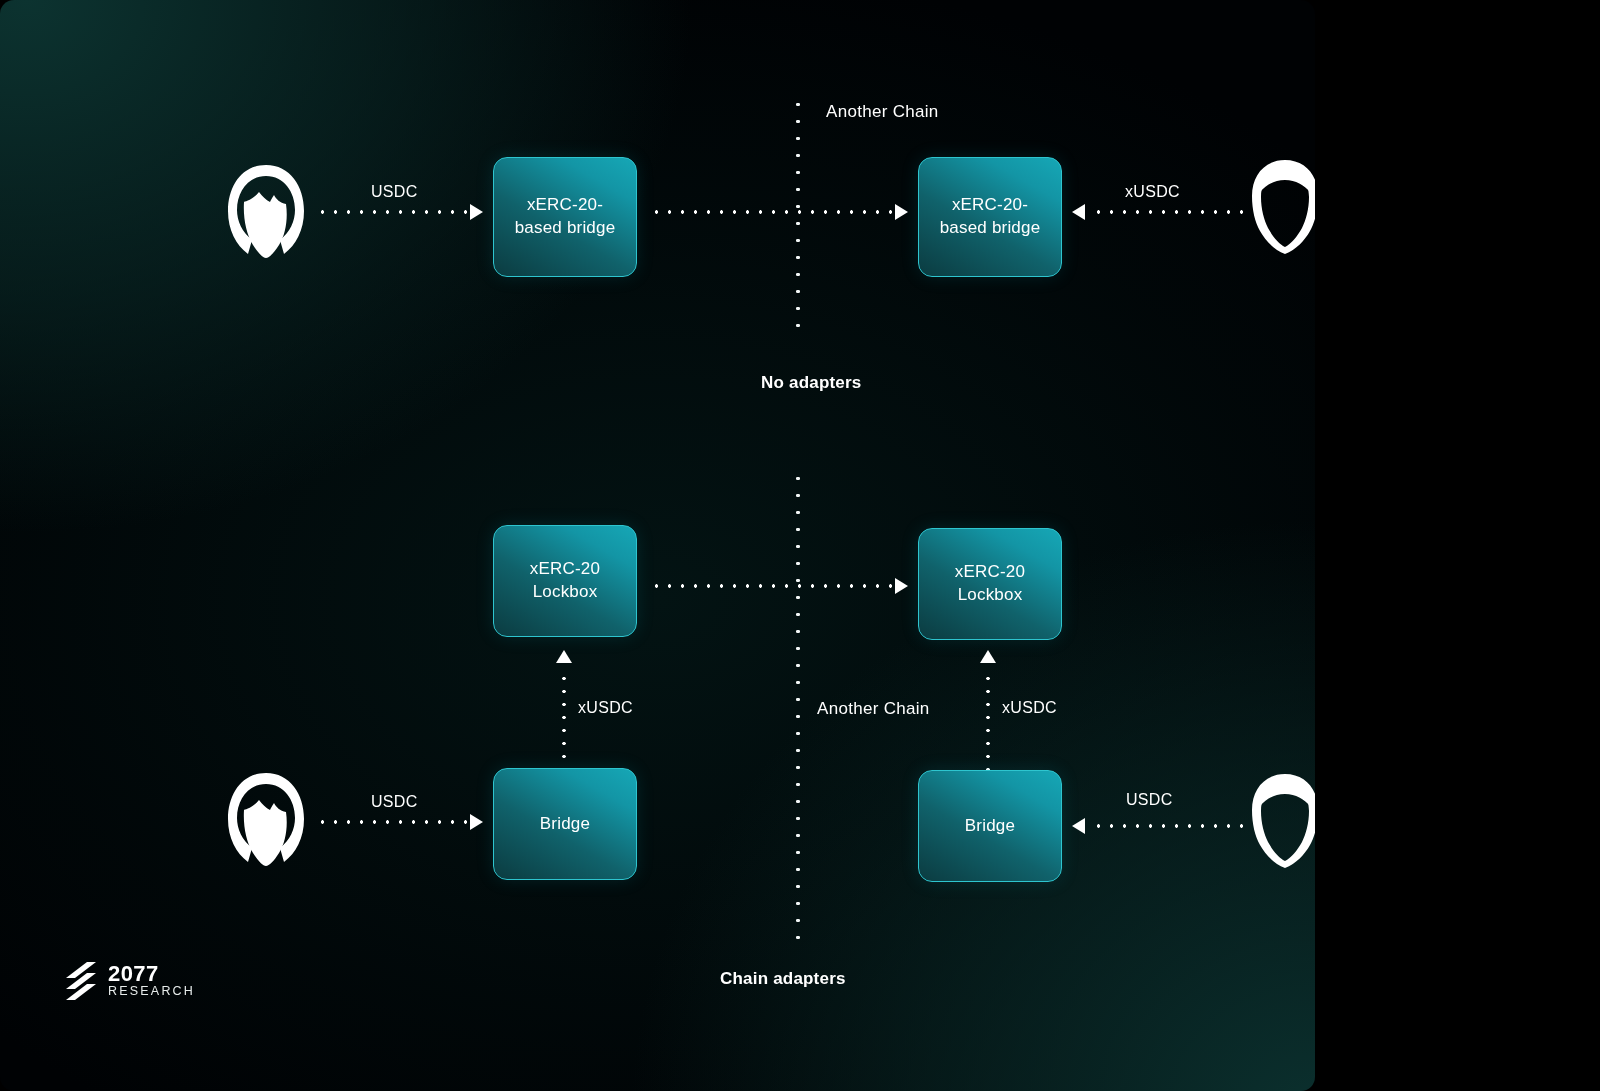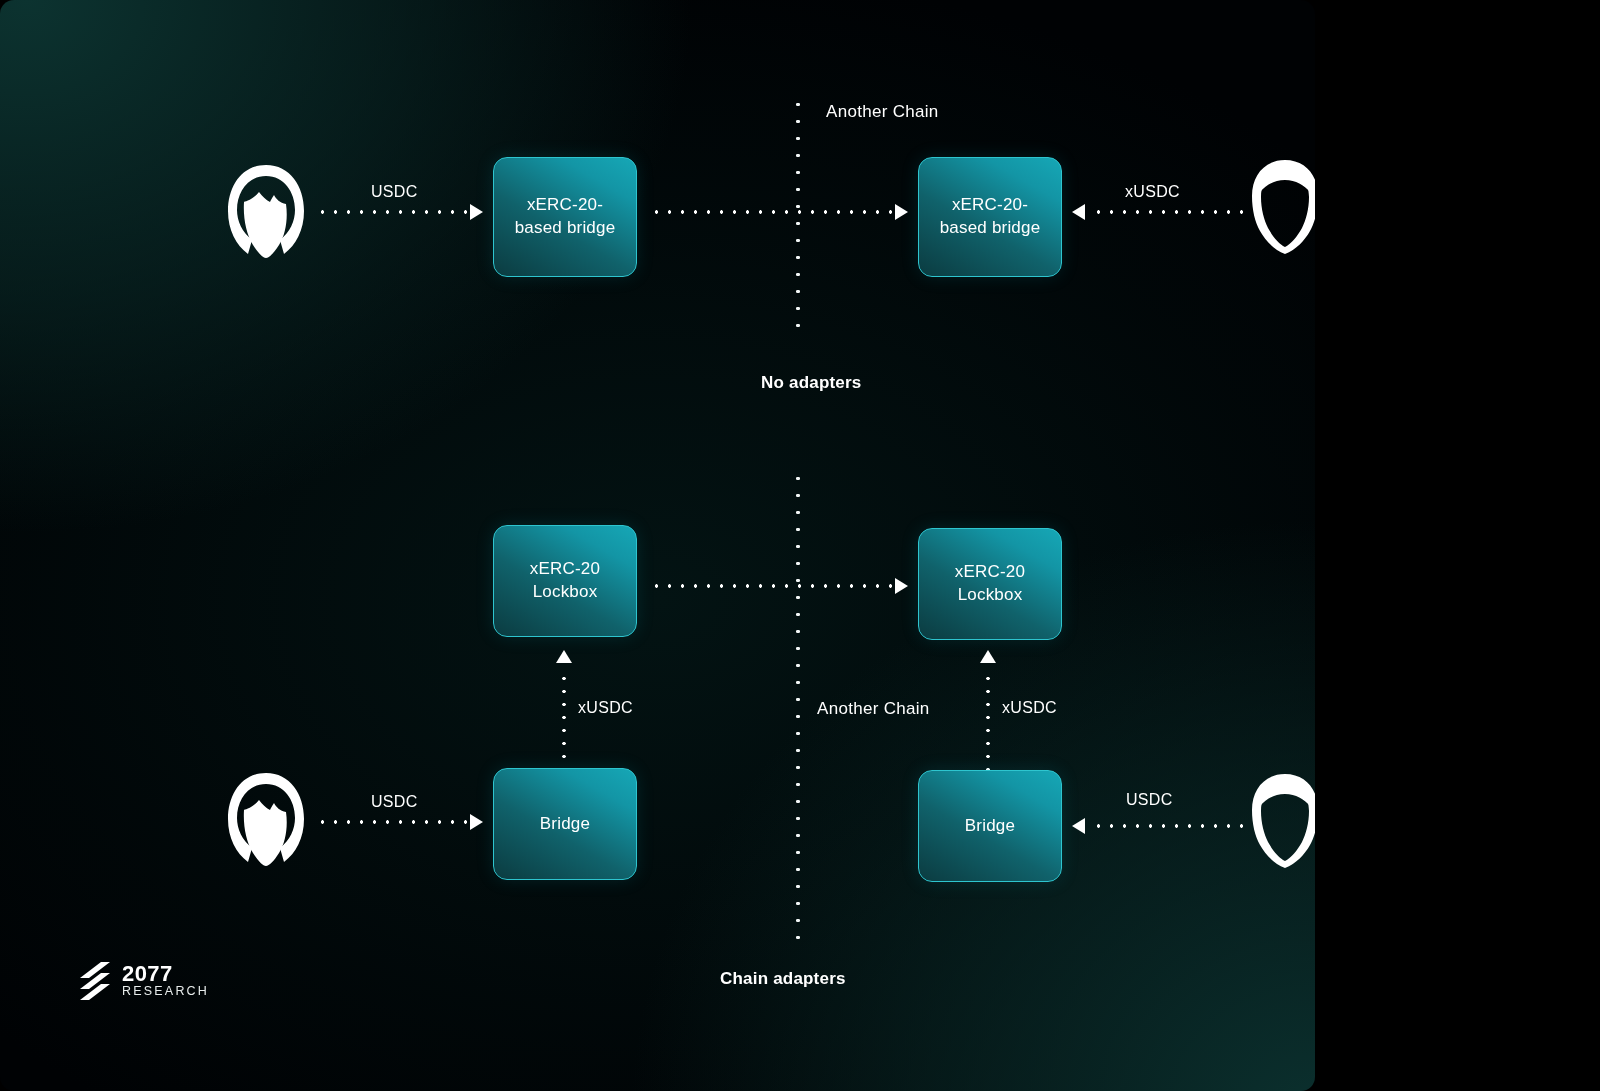--- a/index.html
+++ b/index.html
@@ -114,21 +114,21 @@
     position: absolute;
     color: #ffffff;
     font-size: 58px;
     font-weight: 700;
     line-height: 1;
   }
 
   
   #logo {
     position: absolute;
-    left: 80px;
+    left: 66px;
     top: 962px;
     display: flex;
     align-items: center;
     gap: 12px;
   }
   #logo .mark { width: 30px; height: 38px; flex: none; }
   #logo .wordmark { color: #ffffff; }
   #logo .wordmark .l1 {
     font-size: 22px;
     font-weight: 700;

